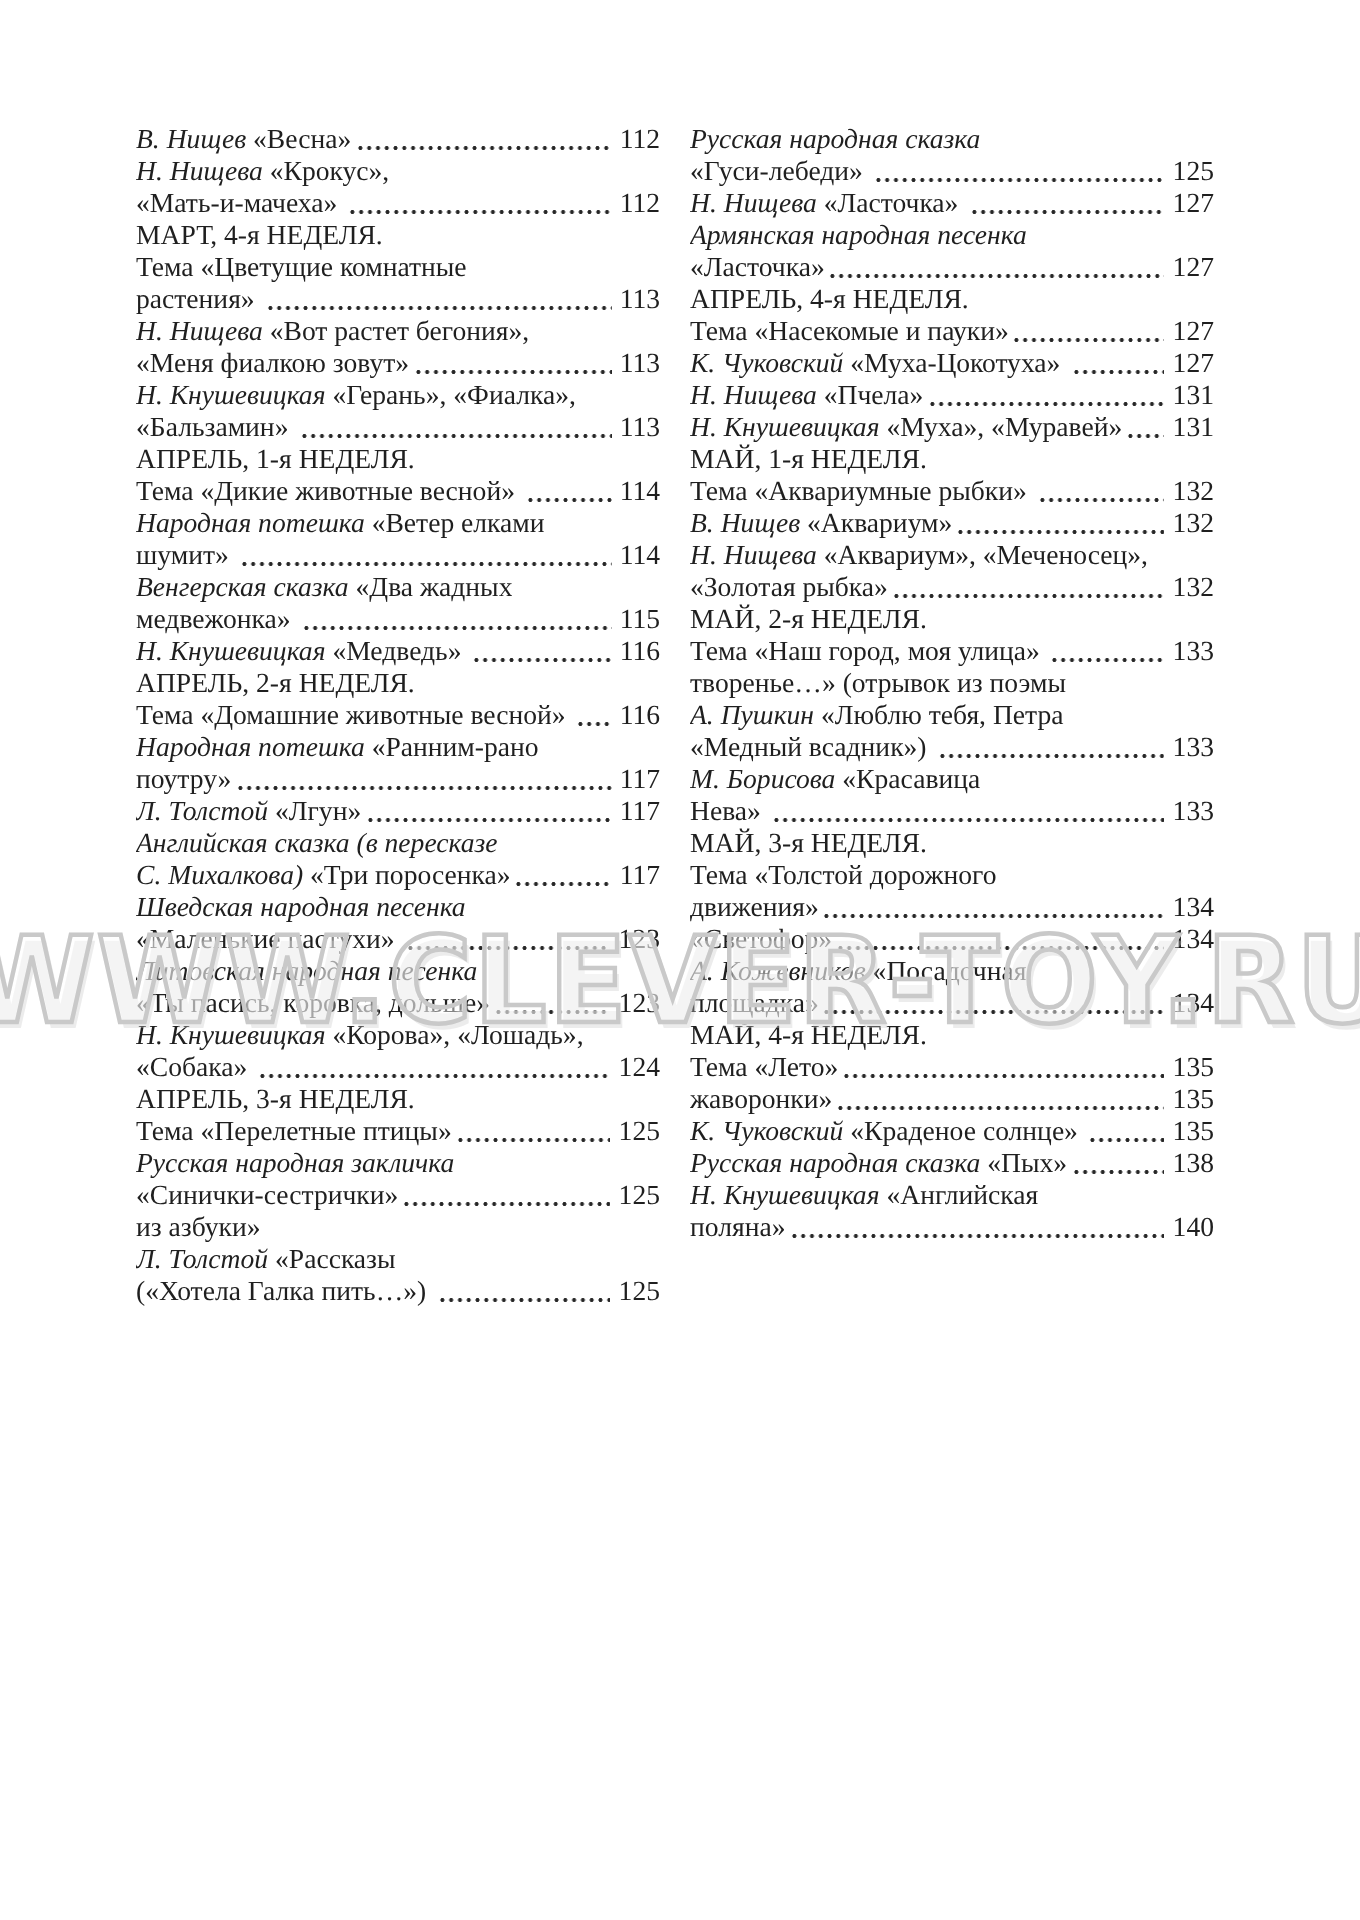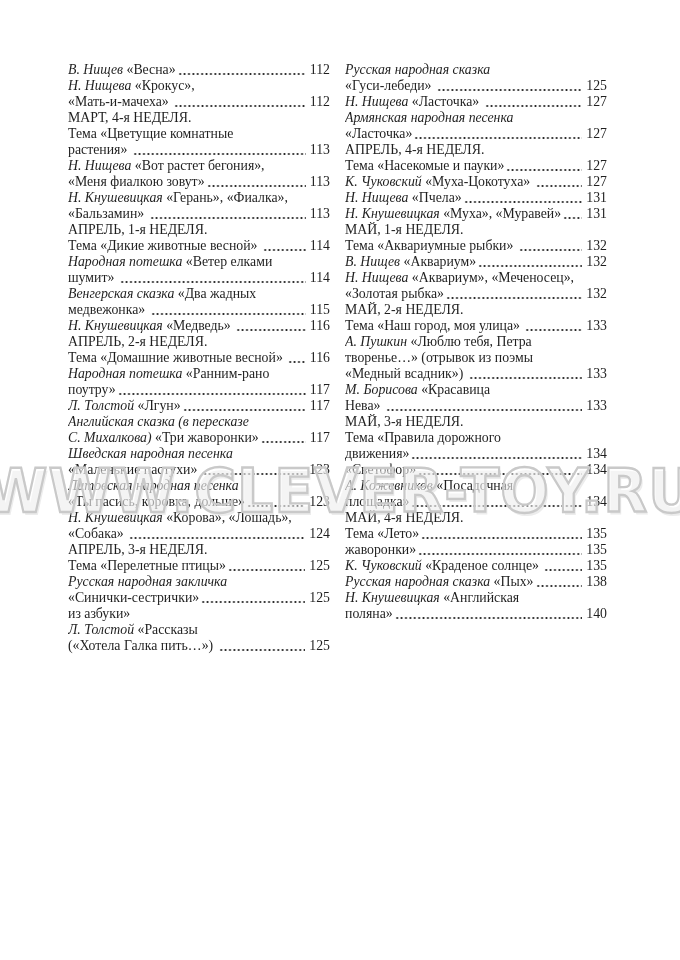--- a/index.html
+++ b/index.html
@@ -94,21 +94,21 @@
         <div class="line"><span class="runs"><span class="r">шумит» </span></span><span class="dots"></span><span class="page-num">114</span></div>
         <div class="line"><span class="runs"><span class="i">Венгерская сказка </span><span class="r">«Два жадных</span></span></div>
         <div class="line"><span class="runs"><span class="r">медвежонка» </span></span><span class="dots"></span><span class="page-num">115</span></div>
         <div class="line"><span class="runs"><span class="i">Н. Кнушевицкая </span><span class="r">«Медведь» </span></span><span class="dots"></span><span class="page-num">116</span></div>
         <div class="line"><span class="runs"><span class="r">АПРЕЛЬ, 2-я НЕДЕЛЯ.</span></span></div>
         <div class="line"><span class="runs"><span class="r">Тема «Домашние животные весной» </span></span><span class="dots"></span><span class="page-num">116</span></div>
         <div class="line"><span class="runs"><span class="i">Народная потешка </span><span class="r">«Ранним-рано</span></span></div>
         <div class="line"><span class="runs"><span class="r">поутру»</span></span><span class="dots"></span><span class="page-num">117</span></div>
         <div class="line"><span class="runs"><span class="i">Л. Толстой </span><span class="r">«Лгун»</span></span><span class="dots"></span><span class="page-num">117</span></div>
         <div class="line"><span class="runs"><span class="i">Английская сказка (в пересказе</span></span></div>
-        <div class="line"><span class="runs"><span class="i">С. Михалкова) </span><span class="r">«Три жаворонки»</span></span><span class="dots"></span><span class="page-num">117</span></div>
+        <div class="line"><span class="runs"><span class="i">С. Михалкова) </span><span class="r">«Три поросенка»</span></span><span class="dots"></span><span class="page-num">117</span></div>
         <div class="line"><span class="runs"><span class="i">Шведская народная песенка</span></span></div>
         <div class="line"><span class="runs"><span class="r">«Маленькие пастухи» </span></span><span class="dots"></span><span class="page-num">123</span></div>
         <div class="line"><span class="runs"><span class="i">Литовская народная песенка</span></span></div>
         <div class="line"><span class="runs"><span class="r">«Ты пасись, коровка, дольше»</span></span><span class="dots"></span><span class="page-num">123</span></div>
         <div class="line"><span class="runs"><span class="i">Н. Кнушевицкая </span><span class="r">«Корова», «Лошадь»,</span></span></div>
         <div class="line"><span class="runs"><span class="r">«Собака» </span></span><span class="dots"></span><span class="page-num">124</span></div>
         <div class="line"><span class="runs"><span class="r">АПРЕЛЬ, 3-я НЕДЕЛЯ.</span></span></div>
         <div class="line"><span class="runs"><span class="r">Тема «Перелетные птицы»</span></span><span class="dots"></span><span class="page-num">125</span></div>
         <div class="line"><span class="runs"><span class="i">Русская народная закличка</span></span></div>
         <div class="line"><span class="runs"><span class="r">«Синички-сестрички»</span></span><span class="dots"></span><span class="page-num">125</span></div>
@@ -127,27 +127,27 @@
         <div class="line"><span class="runs"><span class="i">К. Чуковский </span><span class="r">«Муха-Цокотуха» </span></span><span class="dots"></span><span class="page-num">127</span></div>
         <div class="line"><span class="runs"><span class="i">Н. Нищева </span><span class="r">«Пчела»</span></span><span class="dots"></span><span class="page-num">131</span></div>
         <div class="line"><span class="runs"><span class="i">Н. Кнушевицкая </span><span class="r">«Муха», «Муравей»</span></span><span class="dots"></span><span class="page-num">131</span></div>
         <div class="line"><span class="runs"><span class="r">МАЙ, 1-я НЕДЕЛЯ.</span></span></div>
         <div class="line"><span class="runs"><span class="r">Тема «Аквариумные рыбки» </span></span><span class="dots"></span><span class="page-num">132</span></div>
         <div class="line"><span class="runs"><span class="i">В. Нищев </span><span class="r">«Аквариум»</span></span><span class="dots"></span><span class="page-num">132</span></div>
         <div class="line"><span class="runs"><span class="i">Н. Нищева </span><span class="r">«Аквариум», «Меченосец»,</span></span></div>
         <div class="line"><span class="runs"><span class="r">«Золотая рыбка»</span></span><span class="dots"></span><span class="page-num">132</span></div>
         <div class="line"><span class="runs"><span class="r">МАЙ, 2-я НЕДЕЛЯ.</span></span></div>
         <div class="line"><span class="runs"><span class="r">Тема «Наш город, моя улица» </span></span><span class="dots"></span><span class="page-num">133</span></div>
+        <div class="line"><span class="runs"><span class="r">творенье…» (отрывок из поэмы</span></span></div>
         <div class="line"><span class="runs"><span class="i">А. Пушкин </span><span class="r">«Люблю тебя, Петра</span></span></div>
-        <div class="line"><span class="runs"><span class="r">творенье…» (отрывок из поэмы</span></span></div>
         <div class="line"><span class="runs"><span class="r">«Медный всадник») </span></span><span class="dots"></span><span class="page-num">133</span></div>
         <div class="line"><span class="runs"><span class="i">М. Борисова </span><span class="r">«Красавица</span></span></div>
         <div class="line"><span class="runs"><span class="r">Нева» </span></span><span class="dots"></span><span class="page-num">133</span></div>
         <div class="line"><span class="runs"><span class="r">МАЙ, 3-я НЕДЕЛЯ.</span></span></div>
-        <div class="line"><span class="runs"><span class="r">Тема «Правила дорожного</span></span></div>
+        <div class="line"><span class="runs"><span class="r">Тема «Толстой дорожного</span></span></div>
         <div class="line"><span class="runs"><span class="r">движения»</span></span><span class="dots"></span><span class="page-num">134</span></div>
         <div class="line"><span class="runs"><span class="r">«Светофор»</span></span><span class="dots"></span><span class="page-num">134</span></div>
         <div class="line"><span class="runs"><span class="i">А. Кожевников </span><span class="r">«Посадочная</span></span></div>
         <div class="line"><span class="runs"><span class="r">площадка»</span></span><span class="dots"></span><span class="page-num">134</span></div>
         <div class="line"><span class="runs"><span class="r">МАЙ, 4-я НЕДЕЛЯ.</span></span></div>
         <div class="line"><span class="runs"><span class="r">Тема «Лето»</span></span><span class="dots"></span><span class="page-num">135</span></div>
         <div class="line"><span class="runs"><span class="r">жаворонки»</span></span><span class="dots"></span><span class="page-num">135</span></div>
         <div class="line"><span class="runs"><span class="i">К. Чуковский </span><span class="r">«Краденое солнце» </span></span><span class="dots"></span><span class="page-num">135</span></div>
         <div class="line"><span class="runs"><span class="i">Русская народная сказка </span><span class="r">«Пых»</span></span><span class="dots"></span><span class="page-num">138</span></div>
         <div class="line"><span class="runs"><span class="i">Н. Кнушевицкая </span><span class="r">«Английская</span></span></div>

